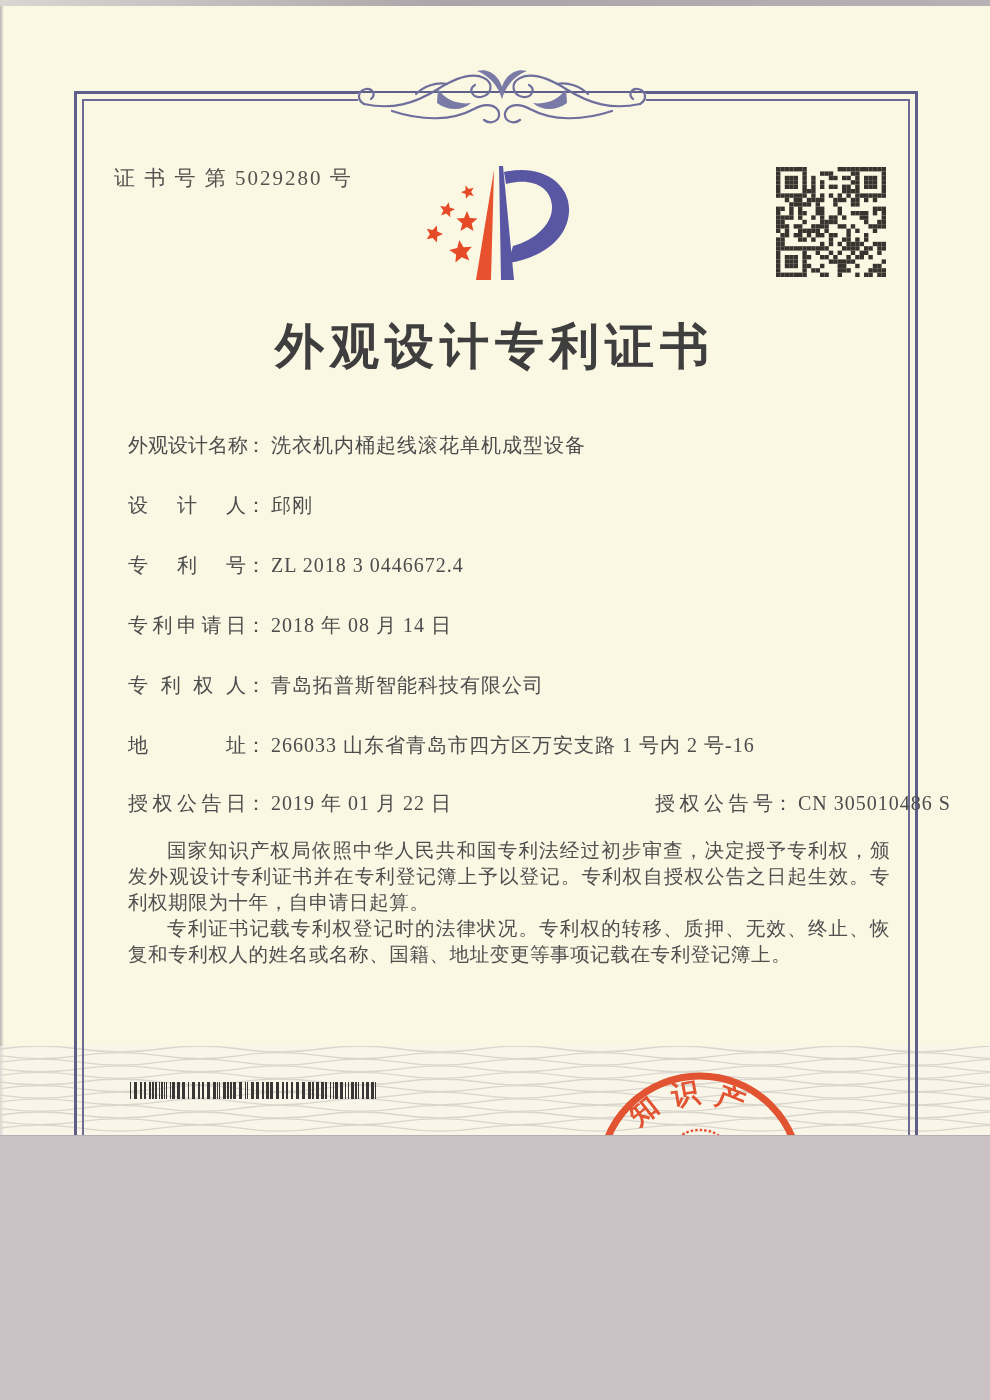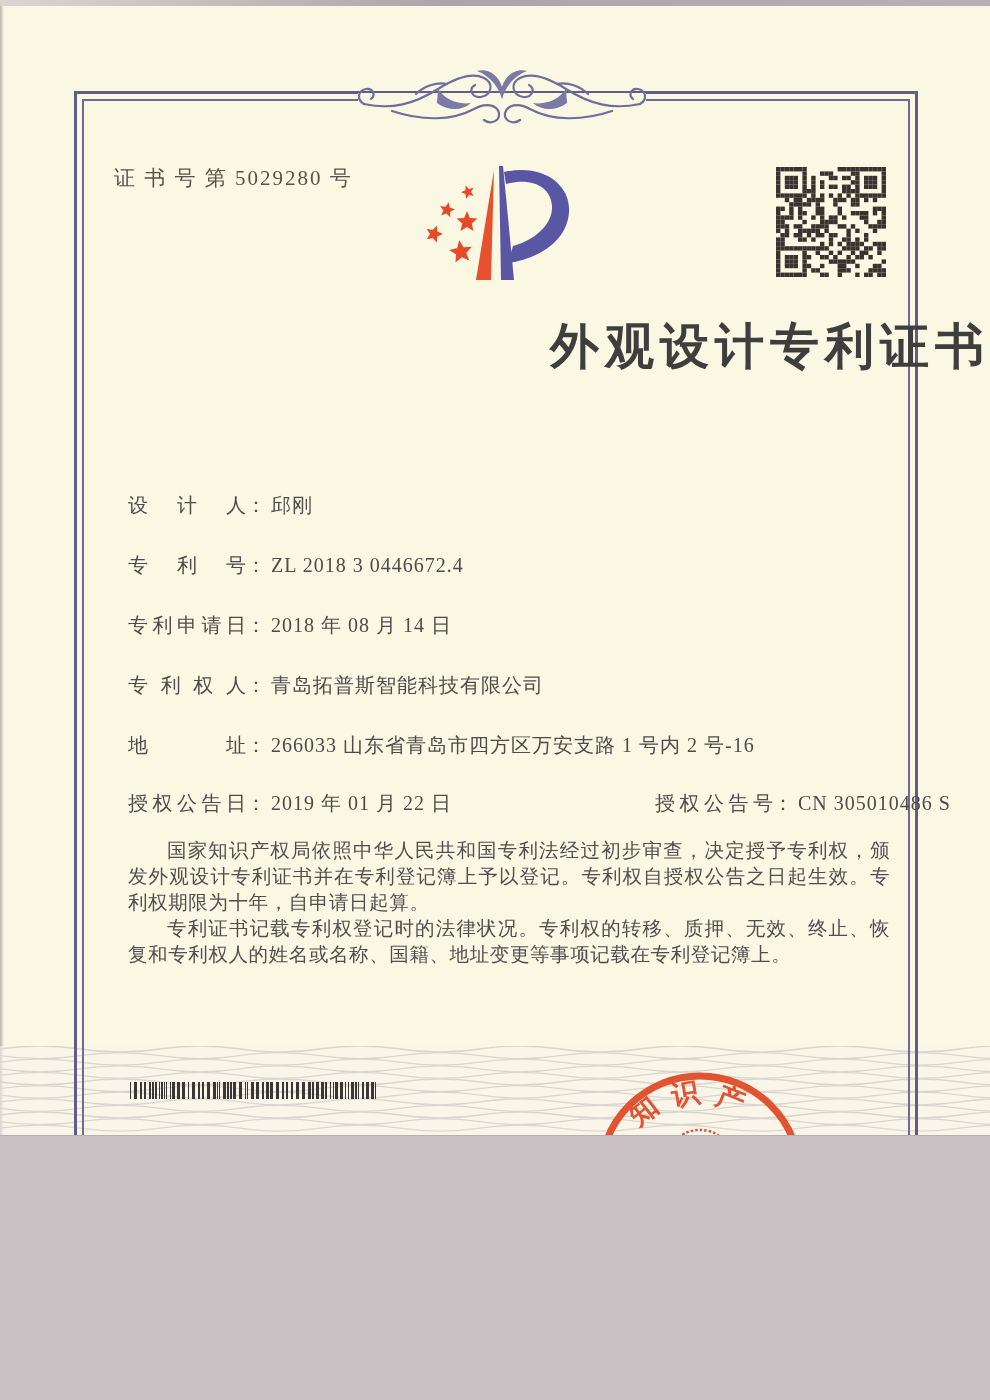--- a/index.html
+++ b/index.html
@@ -13,21 +13,21 @@
   .wave-band{position:absolute;left:0;top:1046px;z-index:1;}
   .frame-outer{position:absolute;left:74px;top:91px;width:838px;height:1044px;
     border:3px solid #5e5e88;border-bottom:none;z-index:2;}
   .frame-inner{position:absolute;left:82px;top:99px;width:824px;height:1036px;
     border:2px solid #6b6b93;border-bottom:none;z-index:2;}
   .ornament{position:absolute;left:352px;top:58px;z-index:3;}
   .cert-number{position:absolute;left:114px;top:164px;font-size:21px;letter-spacing:2px;
     color:#55524f;z-index:3;}
   .logo{position:absolute;left:420px;top:158px;z-index:3;}
   .qr{position:absolute;left:775px;top:166px;z-index:3;}
-  .title{position:absolute;left:0;top:314px;width:990px;text-align:right;
+  .title{position:absolute;left:0;top:314px;width:990px;text-align:center;
     font-size:49px;font-weight:700;letter-spacing:6px;color:#3e3e3e;z-index:3;}
   .frow{position:absolute;left:128px;font-size:20px;color:#4c4c4c;z-index:3;white-space:nowrap;}
   .flabel{display:inline-block;width:118px;text-align:justify;text-align-last:justify;vertical-align:top;}
   .colon{display:inline-block;}
   .fvalue{letter-spacing:1px;}
   .grant-num{position:absolute;left:527px;top:0;}
   .paras{position:absolute;left:128px;top:838px;width:762px;z-index:3;}
   .paras p{margin:0;font-size:19.5px;line-height:26px;text-indent:2em;
     letter-spacing:0.6px;color:#4f4f4f;text-align:justify;}
   .barcode{position:absolute;left:130px;top:1082px;z-index:3;}
@@ -410,20 +410,24 @@
       <rect x="62.6" y="106.6" width="4.4" height="4.4" fill="#37332f"></rect>
       <rect x="80.2" y="106.6" width="4.4" height="4.4" fill="#37332f"></rect>
       <rect x="89.0" y="106.6" width="4.4" height="4.4" fill="#37332f"></rect>
       <rect x="93.4" y="106.6" width="4.4" height="4.4" fill="#37332f"></rect>
       <rect x="102.2" y="106.6" width="4.4" height="4.4" fill="#37332f"></rect>
       <rect x="106.6" y="106.6" width="4.4" height="4.4" fill="#37332f"></rect>
     </svg>
 
   <div class="title">外观设计专利证书</div>
 
+  <div class="frow" style="top:432px">
+    <span class="flabel">外观设计名称</span><span class="colon">：</span>
+    <span class="fvalue">洗衣机内桶起线滚花单机成型设备</span>
+  </div>
   <div class="frow" style="top:492px">
     <span class="flabel">设计人</span><span class="colon">：</span>
     <span class="fvalue">邱刚</span>
   </div>
   <div class="frow" style="top:552px">
     <span class="flabel">专利号</span><span class="colon">：</span>
     <span class="fvalue">ZL 2018 3 0446672.4</span>
   </div>
   <div class="frow" style="top:612px">
     <span class="flabel">专利申请日</span><span class="colon">：</span>

